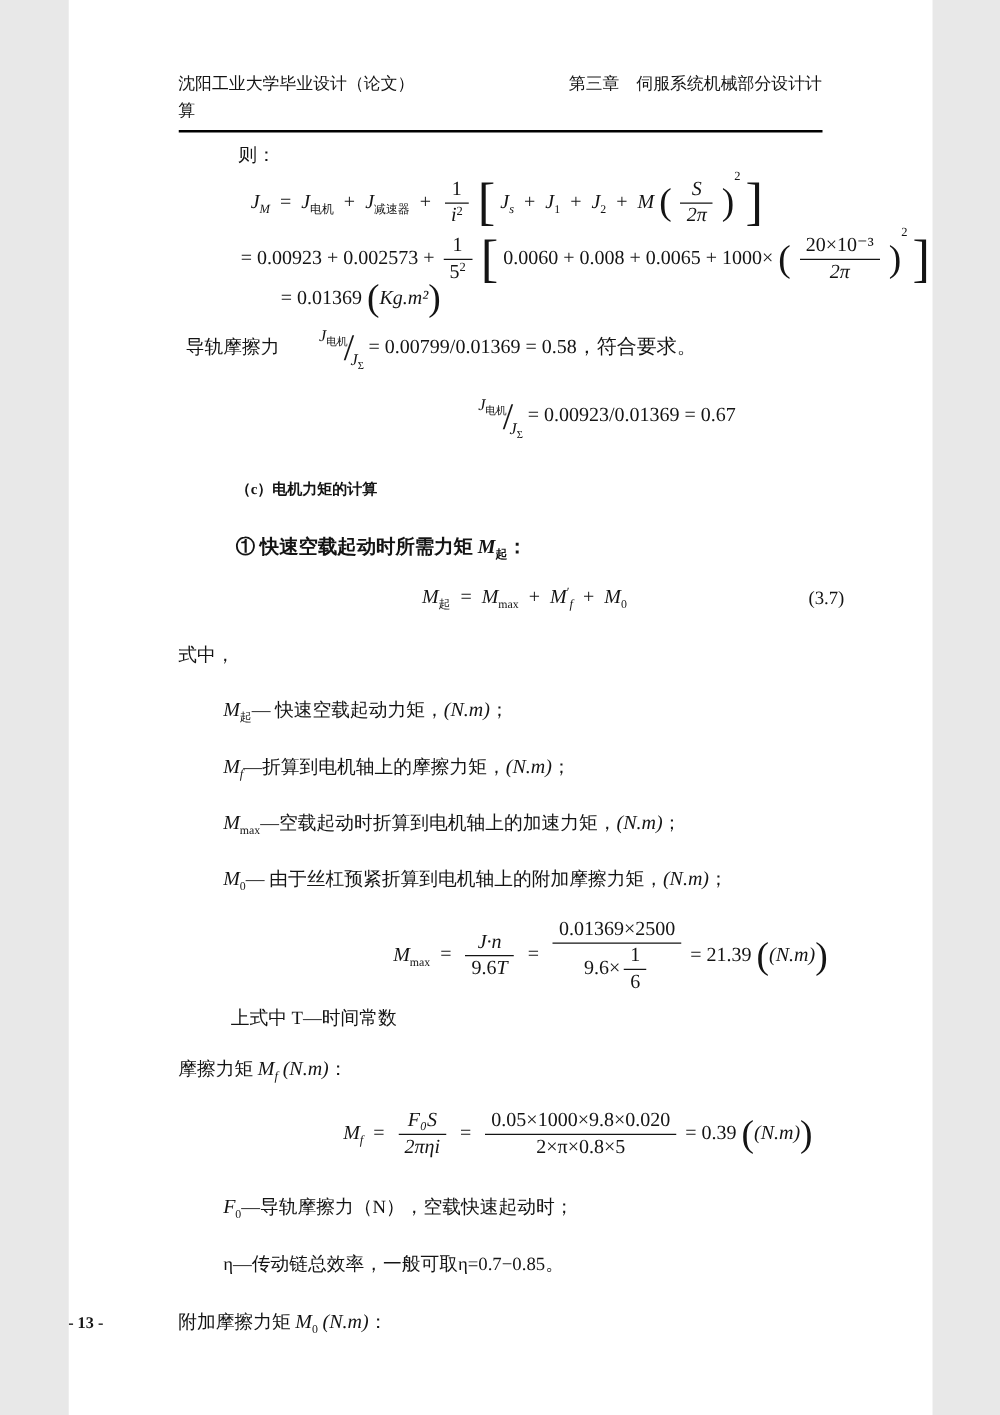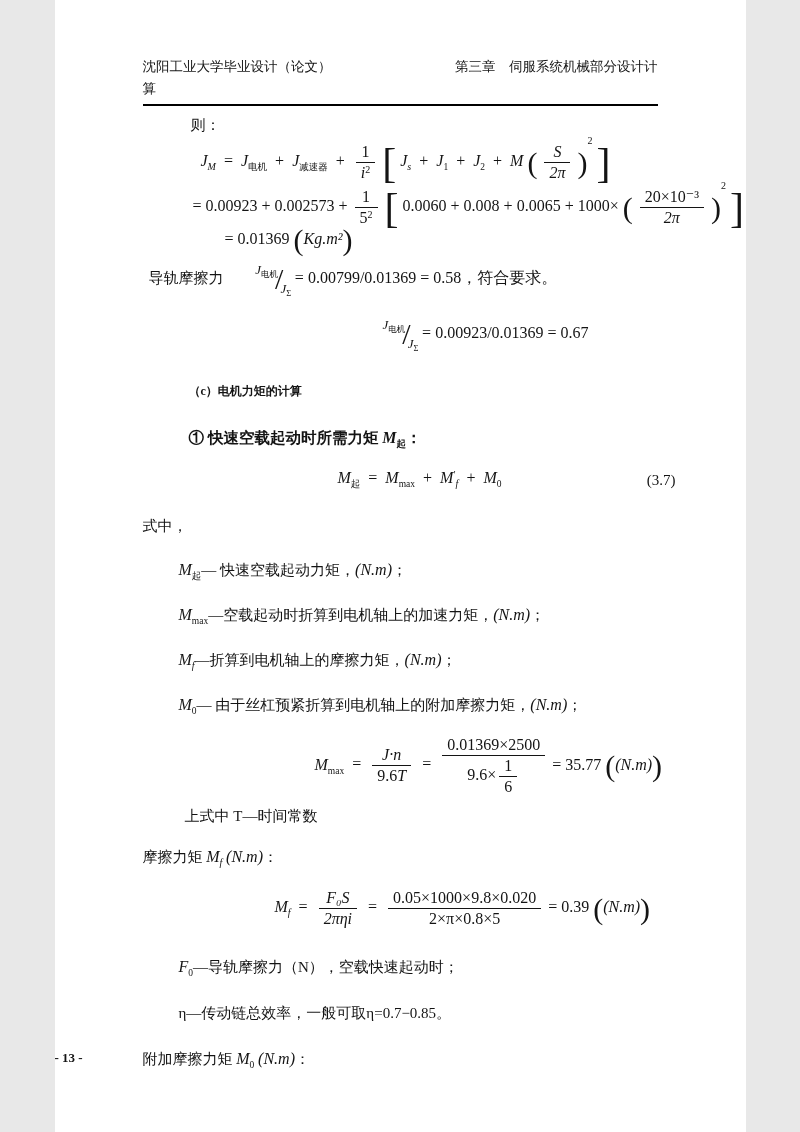--- a/index.html
+++ b/index.html
@@ -164,42 +164,42 @@
       </span>
       <span class="eqno rm">(3.7)</span>
     </div>
 
     <div class="cjk l-where">式中，</div>
 
     <div class="cjk l-def">
       <span class="eq it">M</span><sub class="csub">起</sub><span>— </span><span>快速空载起动力矩，</span><span class="eq it">(N.m)</span><span>；</span>
     </div>
     <div class="cjk l-def">
+      <span class="eq it">M</span><sub class="isub">f</sub><span>—</span><span>折算到电机轴上的摩擦力矩，</span><span class="eq it">(N.m)</span><span>；</span>
+    </div>
+    <div class="cjk l-def">
       <span class="eq it">M</span><sub class="csub">max</sub><span>—</span><span>空载起动时折算到电机轴上的加速力矩，</span><span class="eq it">(N.m)</span><span>；</span>
-    </div>
-    <div class="cjk l-def">
-      <span class="eq it">M</span><sub class="isub">f</sub><span>—</span><span>折算到电机轴上的摩擦力矩，</span><span class="eq it">(N.m)</span><span>；</span>
     </div>
     <div class="cjk l-def">
       <span class="eq it">M</span><sub class="csub">0</sub><span>— </span><span>由于丝杠预紧折算到电机轴上的附加摩擦力矩，</span><span class="eq it">(N.m)</span><span>；</span>
     </div>
 
     <div class="eq l-f5">
       <span class="it">M</span><sub class="csub">max</sub>
       <span class="op">=</span>
       <span class="frac">
         <span class="fnum it">J·n</span>
         <span class="fden"><span class="rm">9.6</span><span class="it">T</span></span>
       </span>
       <span class="op">=</span>
       <span class="frac">
         <span class="fnum rm">0.01369×2500</span>
         <span class="fden rm"><span>9.6×</span><span class="frac"><span class="fnum rm">1</span><span class="fden rm">6</span></span></span>
       </span>
-      <span class="rm">= 35.77</span>
+      <span class="rm">= 21.39</span>
       <span class="bigp">(</span><span class="it">(N.m)</span><span class="bigp">)</span>
     </div>
 
     <div class="cjk l-note">上式中  T—时间常数</div>
 
     <div class="cjk l-fric">
       <span>摩擦力矩</span>
       <span class="eq it">M</span><sub class="isub">f</sub>
       <span class="eq it">(N.m)</span><span>：</span>
     </div>

